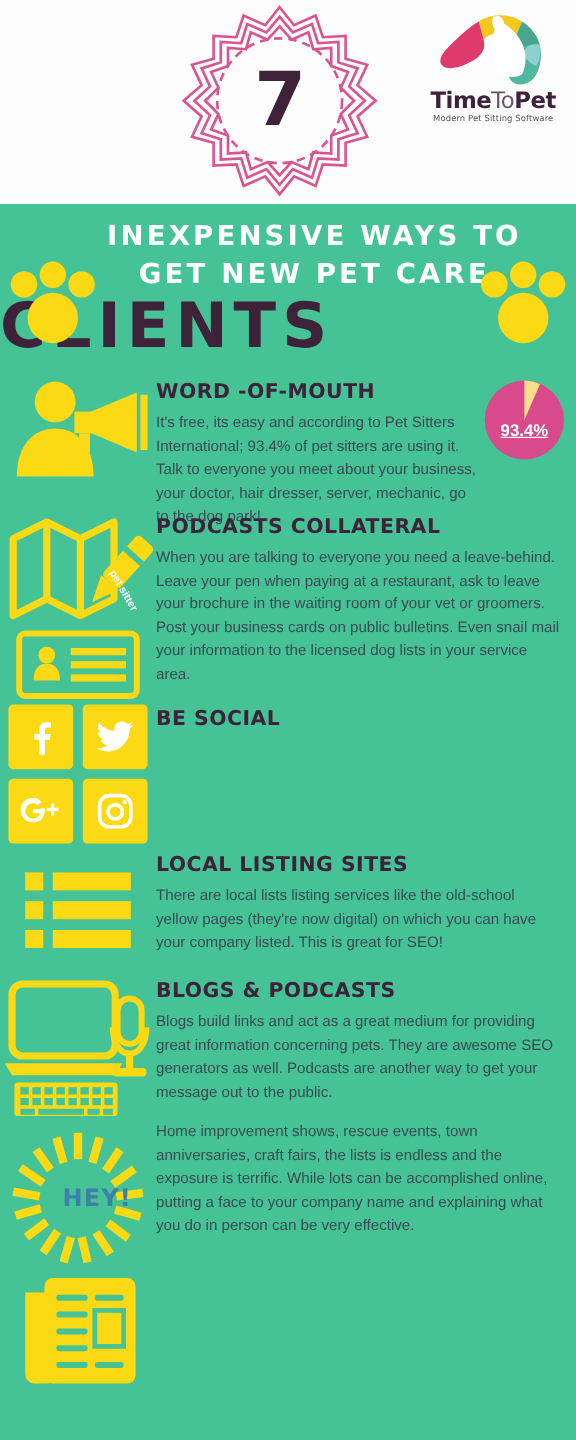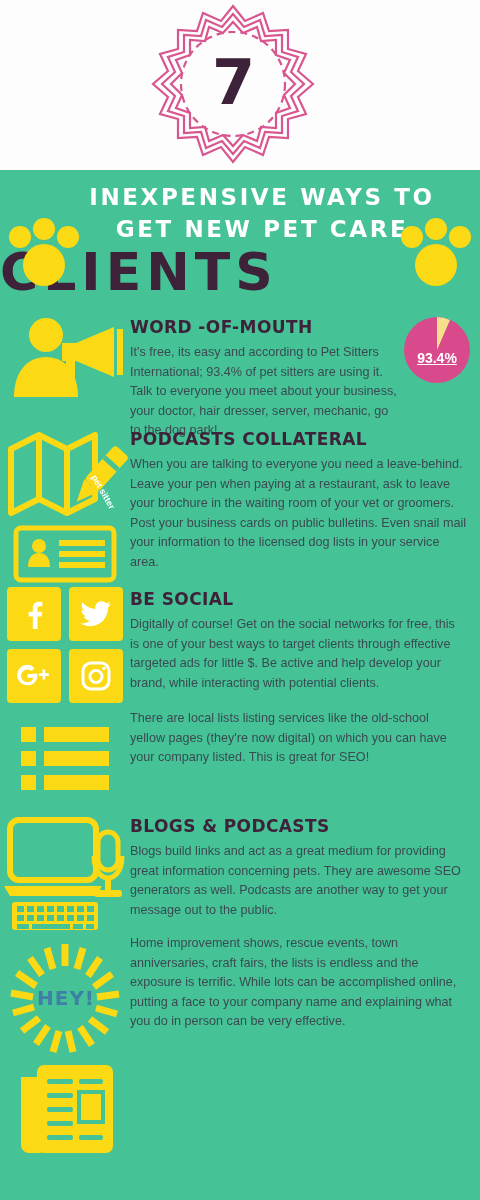--- a/index.html
+++ b/index.html
@@ -105,20 +105,35 @@
         <g fill="none" stroke="#d9558f" stroke-width="2.2">
           <polygon points="81,4 93,19 111,11 117,29 136,28 136,47 154,52 146,69 161,82 146,95 154,112 136,117 136,136 117,135 111,153 93,145 81,160 69,145 51,153 45,135 26,136 26,117 8,112 16,95 1,82 16,69 8,52 26,47 26,28 45,29 51,11 69,19"></polygon>
           <polygon points="81,12 92,25 108,18 113,34 130,33 130,50 146,55 139,70 152,82 139,94 146,109 130,114 130,131 113,130 108,146 92,139 81,152 70,139 54,146 49,130 32,131 32,114 16,109 23,94 10,82 23,70 16,55 32,50 32,33 49,34 54,18 70,25"></polygon>
           <polygon points="81,20 91,31 105,25 109,39 124,38 124,53 138,58 132,71 143,82 132,93 138,106 124,111 124,126 109,125 105,139 91,133 81,144 71,133 57,139 53,125 38,126 38,111 24,106 30,93 19,82 30,71 24,58 38,53 38,38 53,39 57,25 71,31"></polygon>
         </g>
         <circle cx="81" cy="82" r="52" fill="none" stroke="#d9558f" stroke-width="2.2" stroke-dasharray="7 5"></circle>
       </svg>
       <div class="badge-number">7</div>
     </div>
 
+    <div class="logo">
+      <div class="logo-mark">
+        <svg width="112" height="62" viewBox="0 0 112 62">
+          <path d="M44 8 C54 1 70 1 80 8 L74 22 C66 16 54 16 48 23 Z" fill="#f6c71c"></path>
+          <path d="M80 8 C88 13 93 20 95 28 L80 30 C78 25 76 24 74 22 Z" fill="#49a68e"></path>
+          <path d="M44 8 C34 14 26 22 18 30 C12 36 10 42 14 45 C19 49 30 46 40 40 C47 36 50 30 48 23 Z" fill="#e03a6d"></path>
+          <path d="M95 28 C97 38 95 48 90 55 C84 62 74 62 70 56 C66 50 68 40 74 34 C80 28 88 26 95 28 Z" fill="#4fb8a0"></path>
+          <path d="M86 28 C92 26 95 27 95 28 C96 34 95 40 92 45 C86 43 82 38 82 34 C82 31 84 29 86 28 Z" fill="#8fd0cf"></path>
+          <path d="M62 8 C70 12 76 18 80 26 C84 34 84 44 80 52 C72 56 64 54 60 48 C56 42 54 30 56 20 C57 14 59 10 62 8 Z" fill="#ffffff"></path>
+          <path d="M56 4 C60 2 64 4 65 9 C66 14 63 17 60 16 C56 15 54 9 56 4 Z" fill="#ffffff"></path>
+        </svg>
+      </div>
+      <div class="logo-word"><span class="b">Time</span><span class="l">To</span><span class="b">Pet</span></div>
+      <div class="logo-tag">Modern Pet Sitting Software</div>
+    </div>
   </div>
 
   <div class="body-panel">
 
     <div class="hero">
       <div class="paw left">
         <svg width="72" height="72" viewBox="0 0 72 72">
           <circle cx="36" cy="47" r="21" fill="#fbd914"></circle>
           <circle cx="12" cy="19" r="11" fill="#fbd914"></circle>
           <circle cx="36" cy="11" r="11" fill="#fbd914"></circle>
@@ -217,36 +232,36 @@
               <svg width="30" height="30" viewBox="0 0 30 30">
                   <rect x="2" y="2" width="26" height="26" rx="8" fill="none" stroke="#ffffff" stroke-width="3"></rect>
                   <circle cx="15" cy="15.5" r="6" fill="none" stroke="#ffffff" stroke-width="3"></circle>
                   <circle cx="23" cy="7.5" r="1.8" fill="#ffffff"></circle>
                 </svg>
             </div>
           </div>
         </div>
         <div class="text-col">
           <h2 class="sec-title">BE SOCIAL</h2>
-          <p class="sec-body">Digitally of course! Get on the social networks for free, this is one of your best ways to target clients through effective targeted ads for little $. Be active and help develop your brand, while interacting with potential clients.</p>
         </div>
       </div>
 
       <div class="row" style="height:105px;">
         <div class="icon-col">
           <svg width="104" height="72" viewBox="0 0 104 72" style="margin-top:14px;">
             <rect x="8" y="4" width="15" height="15" fill="#fbd914"></rect>
             <rect x="31" y="4" width="65" height="15" fill="#fbd914"></rect>
             <rect x="8" y="28" width="15" height="15" fill="#fbd914"></rect>
             <rect x="31" y="28" width="65" height="15" fill="#fbd914"></rect>
             <rect x="8" y="52" width="15" height="15" fill="#fbd914"></rect>
             <rect x="31" y="52" width="65" height="15" fill="#fbd914"></rect>
           </svg>
         </div>
         <div class="text-col">
+          <h2 class="sec-title">LOCAL LISTING SITES</h2>
           <p class="sec-body">There are local lists listing services like the old-school yellow pages (they're now digital) on which you can have your company listed. This is great for SEO!</p>
         </div>
       </div>
 
       <div class="row" style="height:120px;">
         <div class="icon-col">
           <svg width="126" height="118" viewBox="0 0 126 118">
             <rect x="8" y="6" width="86" height="60" rx="9" fill="none" stroke="#fbd914" stroke-width="6"></rect>
             <path d="M2 72 L100 72 L94 82 L8 82 Z" fill="#fbd914"></path>
             <rect x="96" y="18" width="20" height="38" rx="10" fill="none" stroke="#fbd914" stroke-width="5"></rect>
@@ -301,21 +316,21 @@
                 <line x1="44" y1="110" x2="50" y2="89"></line>
                 <line x1="27" y1="102" x2="39" y2="84"></line>
                 <line x1="13" y1="89" x2="30" y2="76"></line>
                 <line x1="4" y1="71" x2="25" y2="65"></line>
                 <line x1="2" y1="51" x2="24" y2="55"></line>
                 <line x1="8" y1="31" x2="27" y2="44"></line>
                 <line x1="21" y1="16" x2="33" y2="33"></line>
                 <line x1="38" y1="6" x2="44" y2="27"></line>
               </g>
             </svg>
-            <div style="position:absolute;left:1px;top:0;width:112px;height:112px;display:flex;align-items:center;justify-content:center;color:#3d7fa6;font-family:'DejaVu Sans',sans-serif;font-weight:bold;font-size:20px;letter-spacing:1px;">HEY!</div>
+            <div style="position:absolute;left:16px;top:0;width:112px;height:112px;display:flex;align-items:center;justify-content:center;color:#3d7fa6;font-family:'DejaVu Sans',sans-serif;font-weight:bold;font-size:20px;letter-spacing:1px;">HEY!</div>
           </div>
         </div>
         <div class="text-col">
           <p class="sec-body">Home improvement shows, rescue events, town anniversaries, craft fairs, the lists is endless and the exposure is terrific. While lots can be accomplished online, putting a face to your company name and explaining what you do in person can be very effective.</p>
         </div>
       </div>
 
       <div class="row" style="height:110px;">
         <div class="icon-col">
           <svg width="112" height="100" viewBox="0 0 112 100">

